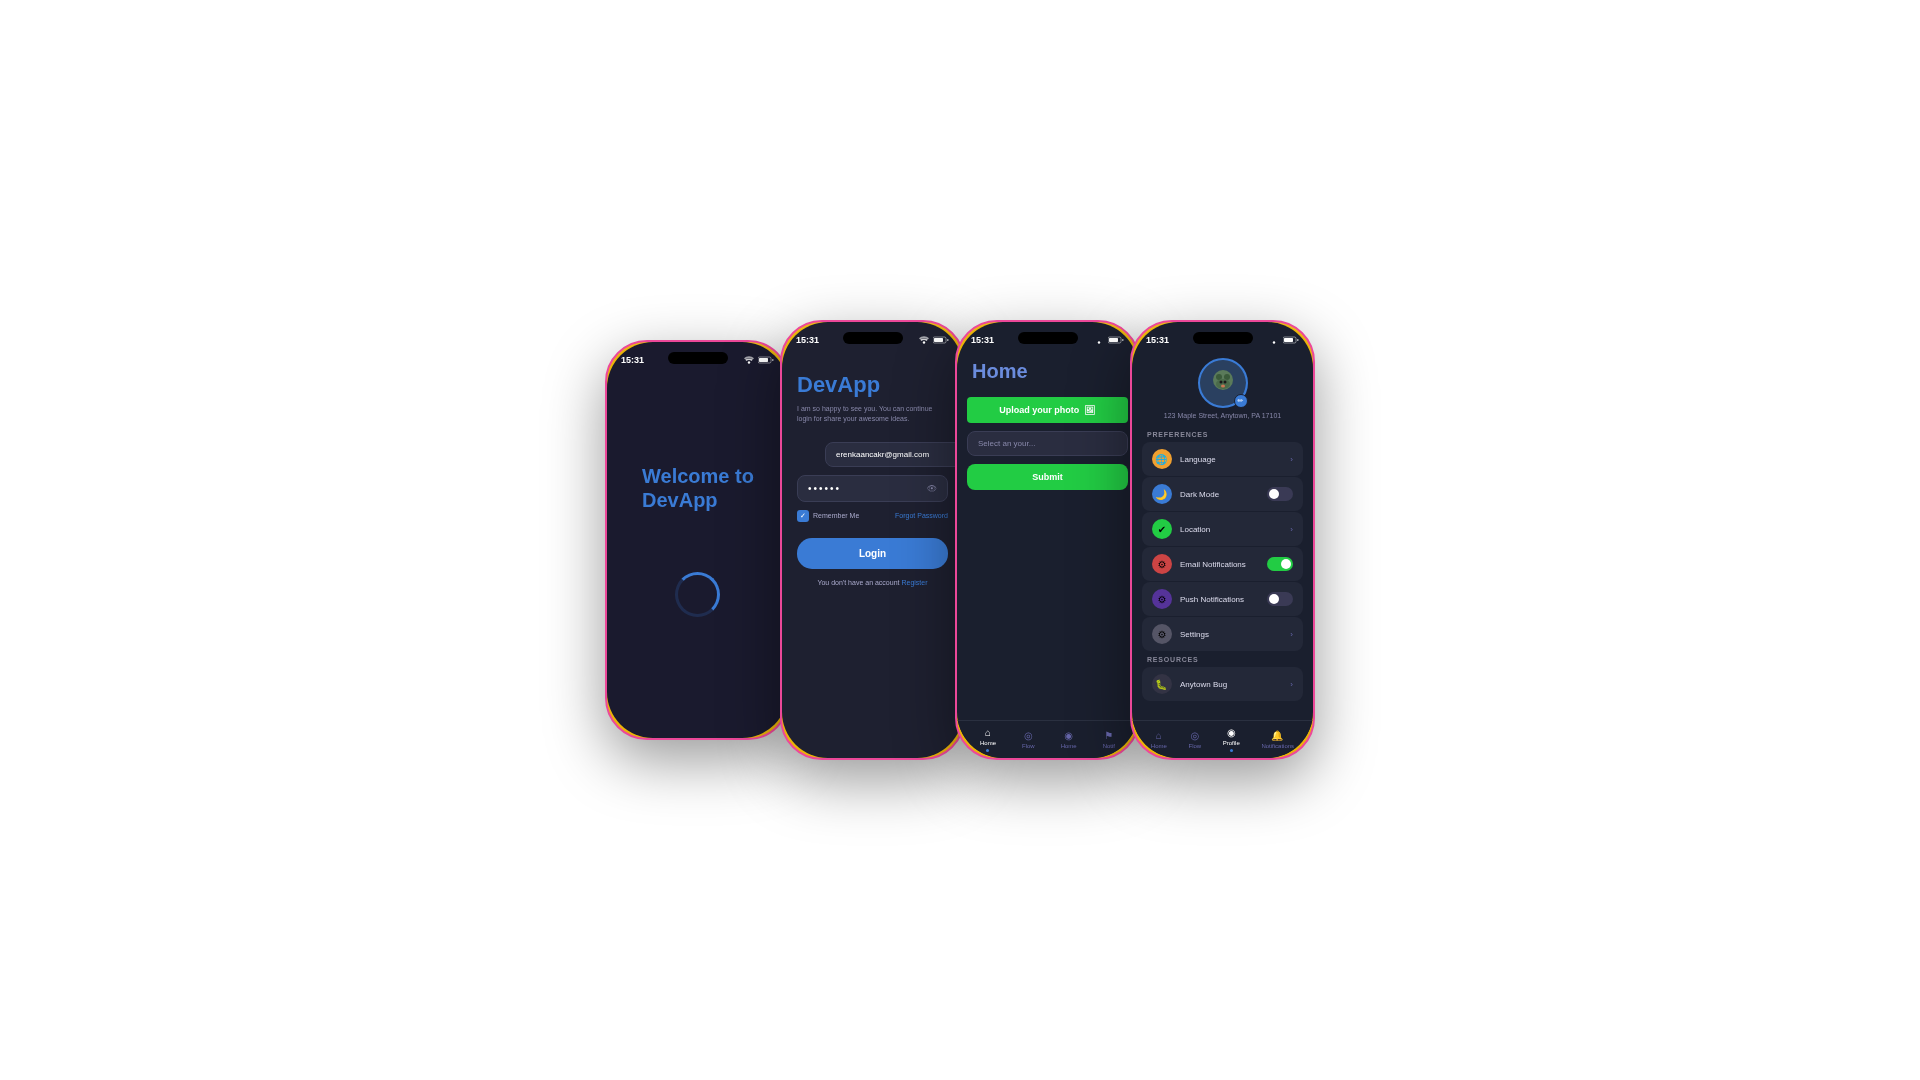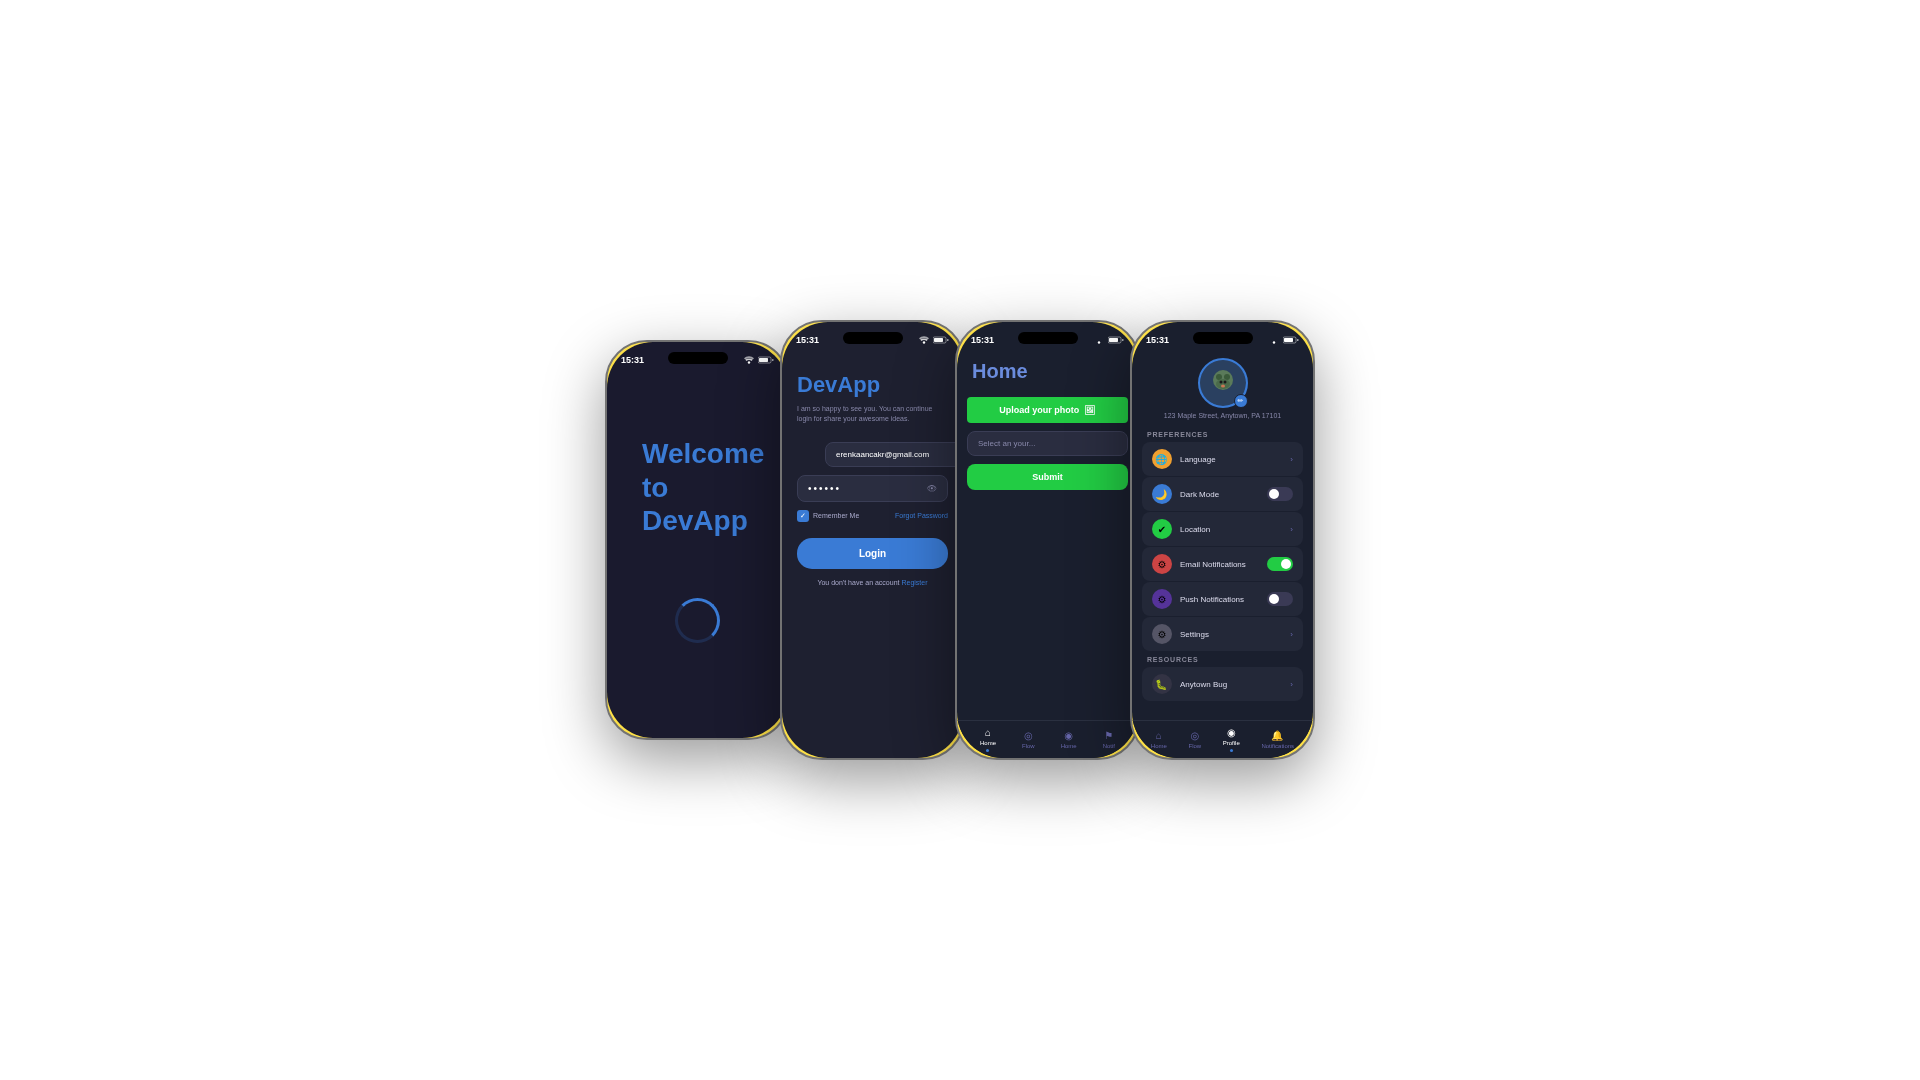--- a/index.html
+++ b/index.html
@@ -18,22 +18,22 @@
       align-items: center;
       justify-content: center;
       gap: -20px;
       position: relative;
     }
 
     
     .phone {
       position: relative;
       border-radius: 48px;
-      background: #fde047;
-      border: 2px solid #737373;
+      background: #eab308;
+      border: 2px solid #ec4899;
       overflow: hidden;
       box-shadow: 0 20px 60px rgba(0,0,0,0.4), inset 0 1px 0 rgba(255,255,255,0.1);
     }
     .phone-1 { width: 185px; height: 400px; border-radius: 42px; z-index: 1; }
     .phone-2 { width: 185px; height: 440px; border-radius: 42px; z-index: 2; margin-left: -10px; }
     .phone-3 { width: 185px; height: 440px; border-radius: 42px; z-index: 3; margin-left: -10px; }
     .phone-4 { width: 185px; height: 440px; border-radius: 42px; z-index: 4; margin-left: -10px; }
 
     
     .dynamic-island {
@@ -90,21 +90,21 @@
     .splash-content {
       position: absolute;
       top: 0; left: 0; right: 0; bottom: 0;
       display: flex;
       flex-direction: column;
       align-items: center;
       justify-content: center;
       padding: 20px;
     }
     .splash-title {
-      font-size: 28px;
+      font-size: 20px;
       font-weight: 800;
       color: #3a7bd5;
       line-height: 1.2;
       text-align: left;
       width: 100%;
       padding-left: 15px;
       margin-bottom: 40px;
     }
     .spinner {
       width: 45px;

